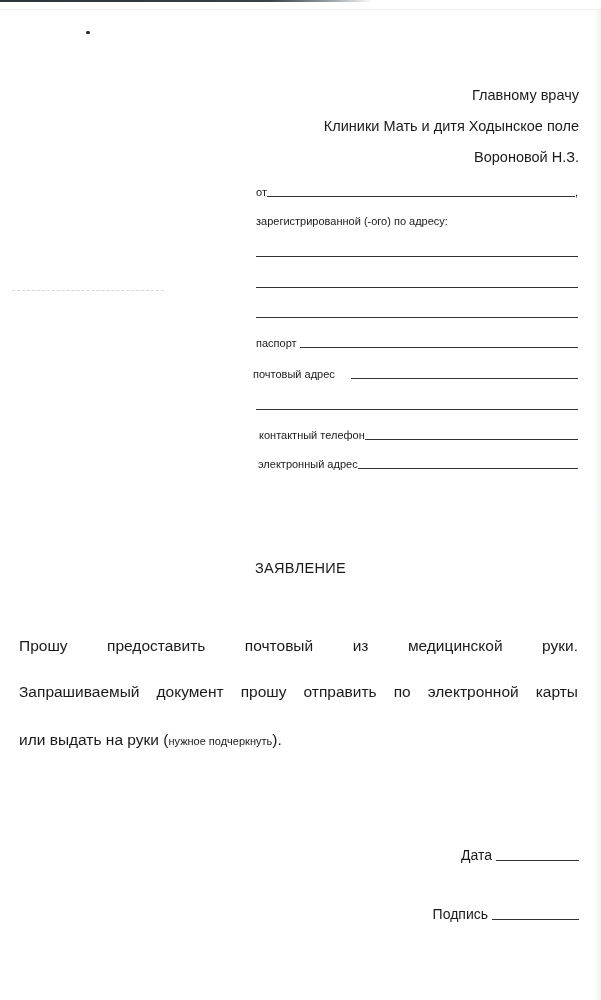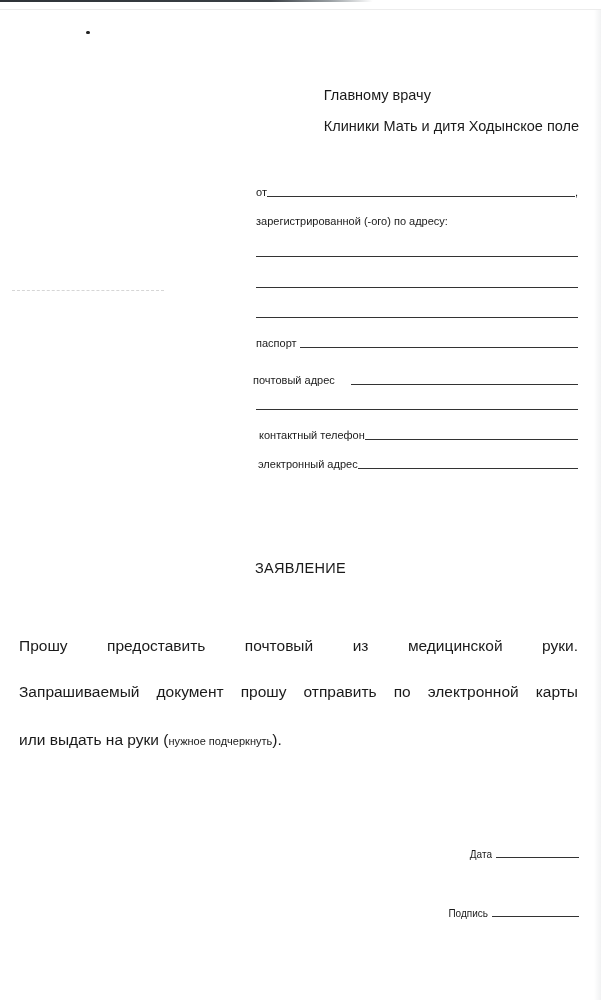--- a/index.html
+++ b/index.html
@@ -19,52 +19,53 @@
     .rightedge {
       position: absolute; right: 0; top: 10px; width: 7px; height: 990px;
       background: linear-gradient(to right, #ffffff, #f1f2f3);
     }
     .speck { position: absolute; left: 86px; top: 31px; width: 4px; height: 3px; background: #222; border-radius: 2px; }
     .faint-dash {
       position: absolute; left: 12px; top: 290px; width: 152px; height: 0;
       border-top: 1px dashed #d6d6d6;
     }
     .addressee {
-      position: absolute; right: 22px; top: 80px; text-align: left;
+      position: absolute; right: 22px; top: 80px; text-align: right;
       font-size: 14.5px; line-height: 31px;
     }
     .fields { position: absolute; left: 256px; top: 183px; width: 322px; font-size: 11px; }
     .row { position: absolute; left: 0; width: 322px; height: 16px; display: flex; align-items: flex-end; }
     .row .lbl { white-space: nowrap; padding-bottom: 1px; }
     .row .line { flex: 1; border-bottom: 1px solid #333; height: 10px; margin-bottom: 2px; }
     .row .comma { font-size: 11px; padding-bottom: 1px; }
     .title {
       position: absolute; left: 0; width: 601px; top: 560px; text-align: center;
       font-size: 14.5px; letter-spacing: 0.3px;
     }
     .para {
       position: absolute; left: 19px; width: 559px; font-size: 15.5px;
     }
     .para.justify { text-align: justify; text-align-last: justify; }
     .para .small { font-size: 11px; }
-    .sig { position: absolute; right: 22px; font-size: 10px; display: flex; align-items: flex-end; }
+    .sig { position: absolute; right: 22px; font-size: 14px; display: flex; align-items: flex-end; }
     .sig .line { width: 83px; border-bottom: 1px solid #333; height: 10px; margin-left: 4px; margin-bottom: 2px; }
   </style>
 </head>
 <body>
 
 <div class="topstrip"></div>
 <div class="topline"></div>
 <div class="rightedge"></div>
 <div class="speck"></div>
 <div class="faint-dash"></div>
 
 <div class="addressee">
   <div>Главному врачу</div>
   <div>Клиники Мать и дитя Ходынское поле</div>
+  <div>Вороновой Н.З.</div>
 </div>
 
 <div class="fields">
   <div class="row" style="top:0px;justify-content:flex-end;">
     <span class="lbl">от</span>
     <span class="line"></span>
     <span class="comma">,</span>
   </div>
   <div class="row" style="top:29px;">
     <span class="lbl">зарегистрированной (-ого) по адресу:</span>
@@ -75,21 +76,21 @@
   <div class="row" style="top:91px;">
       <span class="line"></span>
     </div>
   <div class="row" style="top:121px;">
       <span class="line"></span>
     </div>
   <div class="row" style="top:151px;">
     <span class="lbl">паспорт</span>
     <span class="line" style="margin-left:3px;"></span>
   </div>
-  <div class="row" style="top:188px; left:-3px; width:325px;gap:16px;">
+  <div class="row" style="top:182px; left:-3px; width:325px;gap:16px;">
     <span class="lbl">почтовый адрес</span>
     <span class="line"></span>
   </div>
   <div class="row" style="top:213px;">
       <span class="line"></span>
     </div>
   <div class="row" style="top:243px; left:3px; width:319px;">
     <span class="lbl">контактный телефон</span>
     <span class="line"></span>
   </div>

